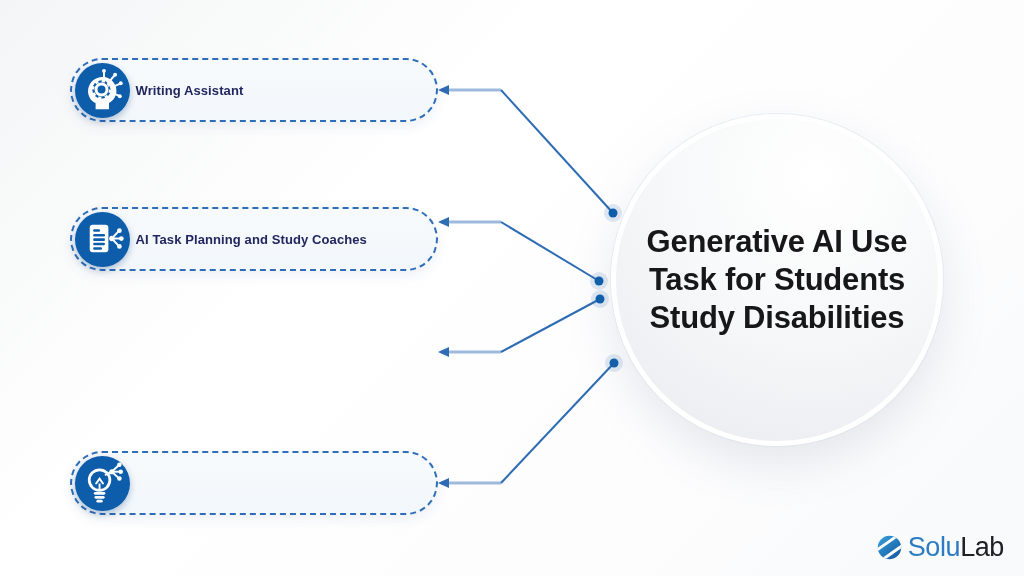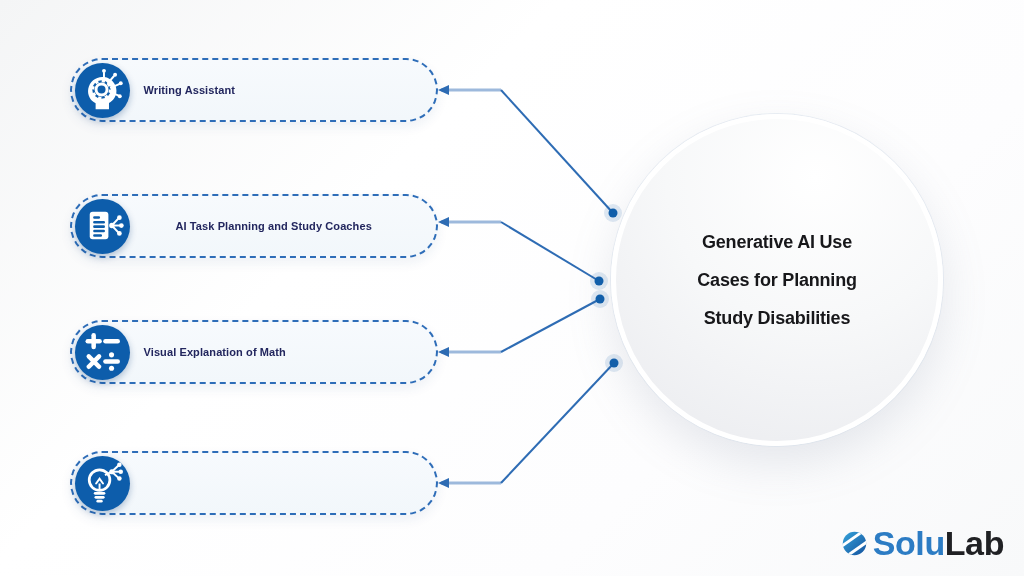--- a/index.html
+++ b/index.html
@@ -22,67 +22,67 @@
   .pill {
     position: absolute;
     left: 70px; width: 368px; height: 64px;
     border: 2.4px dashed #2e6db8;
     border-radius: 33px;
     background: linear-gradient(180deg, #f7fafd 0%, #f2f7fb 100%);
     display: flex; align-items: center;
     box-shadow: 0 5px 12px rgba(30, 70, 130, 0.07);
   }
   .pill-1 { top: 58px; }
-  .pill-2 { top: 194px; gap: 32px; }
+  .pill-2 { top: 207px; }
   .pill-3 { top: 320px; }
   .pill-4 { top: 451px; }
   .badge {
     flex: 0 0 auto;
     width: 55px; height: 55px; margin-left: 2.5px;
     border-radius: 50%;
     background: #0d5dab;
     display: flex; align-items: center; justify-content: center;
     box-shadow: 0 3px 7px rgba(10, 60, 120, 0.3);
   }
   .badge svg { width: 55px; height: 55px; display: block; }
   .pill-label {
-    margin-left: 14px;
-    font-size: 11px;
+    margin-left: 6px;
+    font-size: 13px;
     font-weight: 700;
     color: #22265e;
     letter-spacing: 0.1px;
   }
   
   .center-circle {
     position: absolute;
     left: 611px; top: 114px;
     width: 332px; height: 332px;
     border-radius: 50%;
     background: radial-gradient(circle at 62% 18%, #ffffff 0%, #f7f8f9 45%, #e9eaee 100%);
     border: 5px solid #ffffff;
     box-shadow: 0 0 0 1px rgba(215, 224, 235, 0.55), 0 18px 45px rgba(120, 132, 155, 0.18);
     display: flex; align-items: center; justify-content: center;
   }
   .center-title {
     text-align: center;
-    font-size: 18px;
+    font-size: 31px;
     line-height: 38px;
     font-weight: 700;
     color: #17171a;
     letter-spacing: -0.2px;
   }
   .center-title span { display: block; }
   
   .logo {
     position: absolute;
     right: 20px; bottom: 13px;
     display: flex; align-items: center;
   }
   .logo svg { width: 27px; height: 27px; margin-right: 5px; display: block; }
-  .logo-text { font-size: 34px; font-weight: 700; letter-spacing: -0.4px; }
+  .logo-text { font-size: 27px; font-weight: 400; letter-spacing: -0.4px; }
   .logo-solu { color: #2c7cc4; }
   .logo-lab  { color: #202124; }
 </style>
 </head>
 <body>
 
 <div class="canvas">
 
   <svg class="connectors" viewBox="0 0 1024 576">
 
@@ -163,39 +163,20 @@
           <circle cx="37.5" cy="27" r="2.7"></circle>
           <circle cx="45.2" cy="19" r="2.4"></circle>
           <circle cx="47.2" cy="27" r="2.4"></circle>
           <circle cx="45.2" cy="35" r="2.4"></circle>
         </g>
       </svg>
     </div>
     <span class="pill-label">AI Task Planning and Study Coaches</span>
   </div>
 
-  <div class="pill pill-3">
-    <div class="badge">
-      <svg viewBox="0 0 56 56">
-        <g stroke="#ffffff" stroke-width="4.6" stroke-linecap="round" fill="none">
-          <path d="M13 16.5 H25"></path>
-          <path d="M19 10.5 V22.5"></path>
-          <path d="M31 16.5 H43.5"></path>
-          <path d="M14 32 L24.5 42.5"></path>
-          <path d="M24.5 32 L14 42.5"></path>
-          <path d="M31 37.2 H43.5"></path>
-        </g>
-        <g fill="#ffffff">
-          <circle cx="37.2" cy="30.4" r="2.6"></circle>
-          <circle cx="37.2" cy="44" r="2.6"></circle>
-        </g>
-      </svg>
-    </div>
-    <span class="pill-label">Visual Explanation of Math</span>
-  </div>
 
   <div class="pill pill-4">
     <div class="badge">
       <svg viewBox="0 0 56 56">
         <circle cx="25" cy="24.5" r="10.5" fill="none" stroke="#ffffff" stroke-width="2.8"></circle>
         <path d="M21.5 28 L25 23 L28.5 28" fill="none" stroke="#ffffff" stroke-width="2" stroke-linecap="round"></path>
         <path d="M25 28 V34" stroke="#ffffff" stroke-width="2"></path>
         <g stroke="#ffffff" stroke-width="2.8" stroke-linecap="round" fill="none">
           <path d="M20.5 38 H29.5"></path>
           <path d="M21.2 42 H28.8"></path>
@@ -213,21 +194,21 @@
           <circle cx="46.6" cy="16" r="2.3"></circle>
           <circle cx="45.2" cy="23" r="2.3"></circle>
         </g>
       </svg>
     </div>
   </div>
 
   <div class="center-circle">
     <div class="center-title">
       <span>Generative AI Use</span>
-      <span>Cases for Planning</span>
+      <span>Task for Students</span>
       <span>Study Disabilities</span>
     </div>
   </div>
 
   <div class="logo">
     <svg viewBox="0 0 30 30">
       <defs>
         <linearGradient id="lg" x1="0" y1="0" x2="1" y2="1">
           <stop offset="0" stop-color="#35a3da"></stop>
           <stop offset="1" stop-color="#14529e"></stop>

